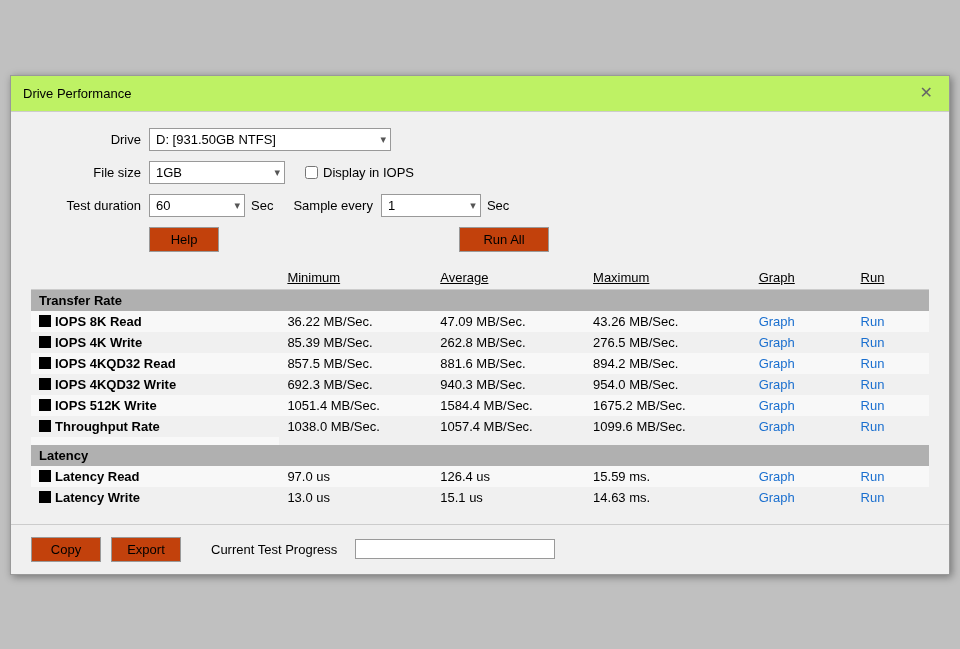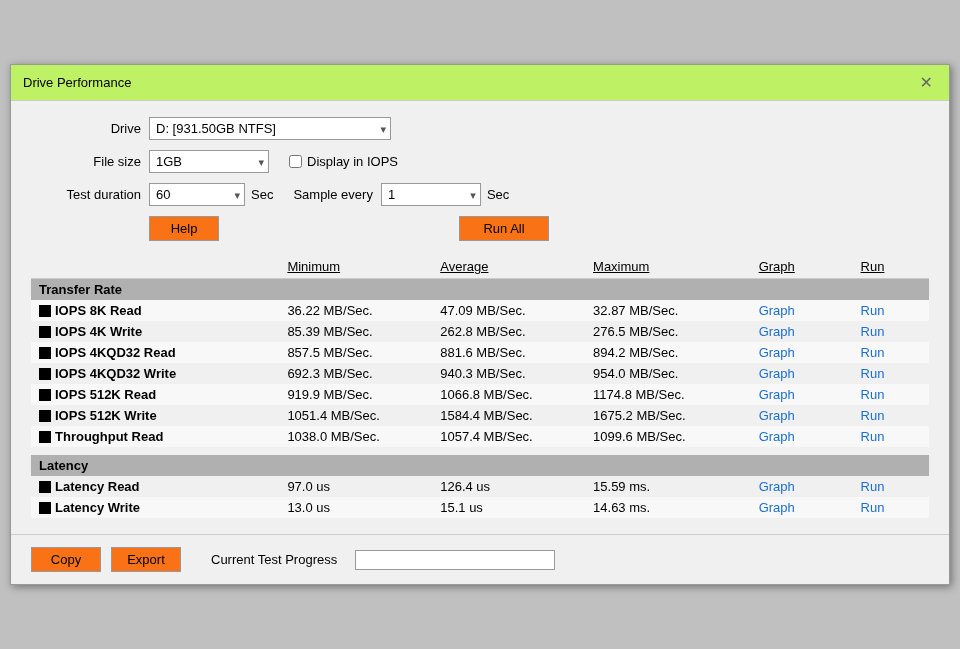--- a/index.html
+++ b/index.html
@@ -73,36 +73,36 @@
       content: '▾';
       position: absolute;
       right: 5px;
       top: 50%;
       transform: translateY(-50%);
       pointer-events: none;
       font-size: 11px;
       color: #555;
     }
     .select-drive { width: 242px; }
-    .select-filesize { width: 120px; }
+    .select-filesize { width: 136px; }
     .select-duration { width: 96px; }
     .select-sample { width: 100px; }
     .checkbox-wrap {
       display: flex;
       align-items: center;
       margin-left: 20px;
     }
     .checkbox-wrap input { margin-right: 5px; }
     .sec-label {
       margin-left: 6px;
       color: #000;
     }
     .btn {
       border: 1px solid #999;
-      background: #f97316;
+      background: #c2410c;
       padding: 4px 4px;
       font-size: 13px;
       cursor: pointer;
       color: #000;
       min-width: 70px;
     }
     .btn-run-all {
       min-width: 90px;
     }
     
@@ -254,21 +254,21 @@
       <tr class="section-header">
             <td colspan="6">Transfer Rate</td>
           </tr>
           <tr>
       <td class="col-name">
         <span class="row-icon"></span>
         <strong>IOPS 8K Read</strong>
       </td>
       <td class="col-min">36.22 MB/Sec.</td>
       <td class="col-avg">47.09 MB/Sec.</td>
-      <td class="col-max">32.87 MB/Sec.</td>
+      <td class="col-max">43.26 MB/Sec.</td>
       <td class="col-graph"><a class="graph-link">Graph</a></td>
       <td class="col-run"><a class="run-link">Run</a></td>
     </tr>
           <tr>
       <td class="col-name">
         <span class="row-icon"></span>
         <strong>IOPS 4K Write</strong>
       </td>
       <td class="col-min">85.39 MB/Sec.</td>
       <td class="col-avg">262.8 MB/Sec.</td>
@@ -294,43 +294,32 @@
       </td>
       <td class="col-min">692.3 MB/Sec.</td>
       <td class="col-avg">940.3 MB/Sec.</td>
       <td class="col-max">954.0 MB/Sec.</td>
       <td class="col-graph"><a class="graph-link">Graph</a></td>
       <td class="col-run"><a class="run-link">Run</a></td>
     </tr>
           <tr>
       <td class="col-name">
         <span class="row-icon"></span>
-        <strong>IOPS 512K Read</strong>
-      </td>
-      <td class="col-min">919.9 MB/Sec.</td>
-      <td class="col-avg">1066.8 MB/Sec.</td>
-      <td class="col-max">1174.8 MB/Sec.</td>
-      <td class="col-graph"><a class="graph-link">Graph</a></td>
-      <td class="col-run"><a class="run-link">Run</a></td>
-    </tr>
-          <tr>
-      <td class="col-name">
-        <span class="row-icon"></span>
         <strong>IOPS 512K Write</strong>
       </td>
       <td class="col-min">1051.4 MB/Sec.</td>
       <td class="col-avg">1584.4 MB/Sec.</td>
       <td class="col-max">1675.2 MB/Sec.</td>
       <td class="col-graph"><a class="graph-link">Graph</a></td>
       <td class="col-run"><a class="run-link">Run</a></td>
     </tr>
           <tr>
       <td class="col-name">
         <span class="row-icon"></span>
-        <strong>Throughput Read</strong>
+        <strong>Throughput Rate</strong>
       </td>
       <td class="col-min">1038.0 MB/Sec.</td>
       <td class="col-avg">1057.4 MB/Sec.</td>
       <td class="col-max">1099.6 MB/Sec.</td>
       <td class="col-graph"><a class="graph-link">Graph</a></td>
       <td class="col-run"><a class="run-link">Run</a></td>
     </tr>
           <tr>
             <td colspan="6" style="height:8px;"></td>
           </tr>

